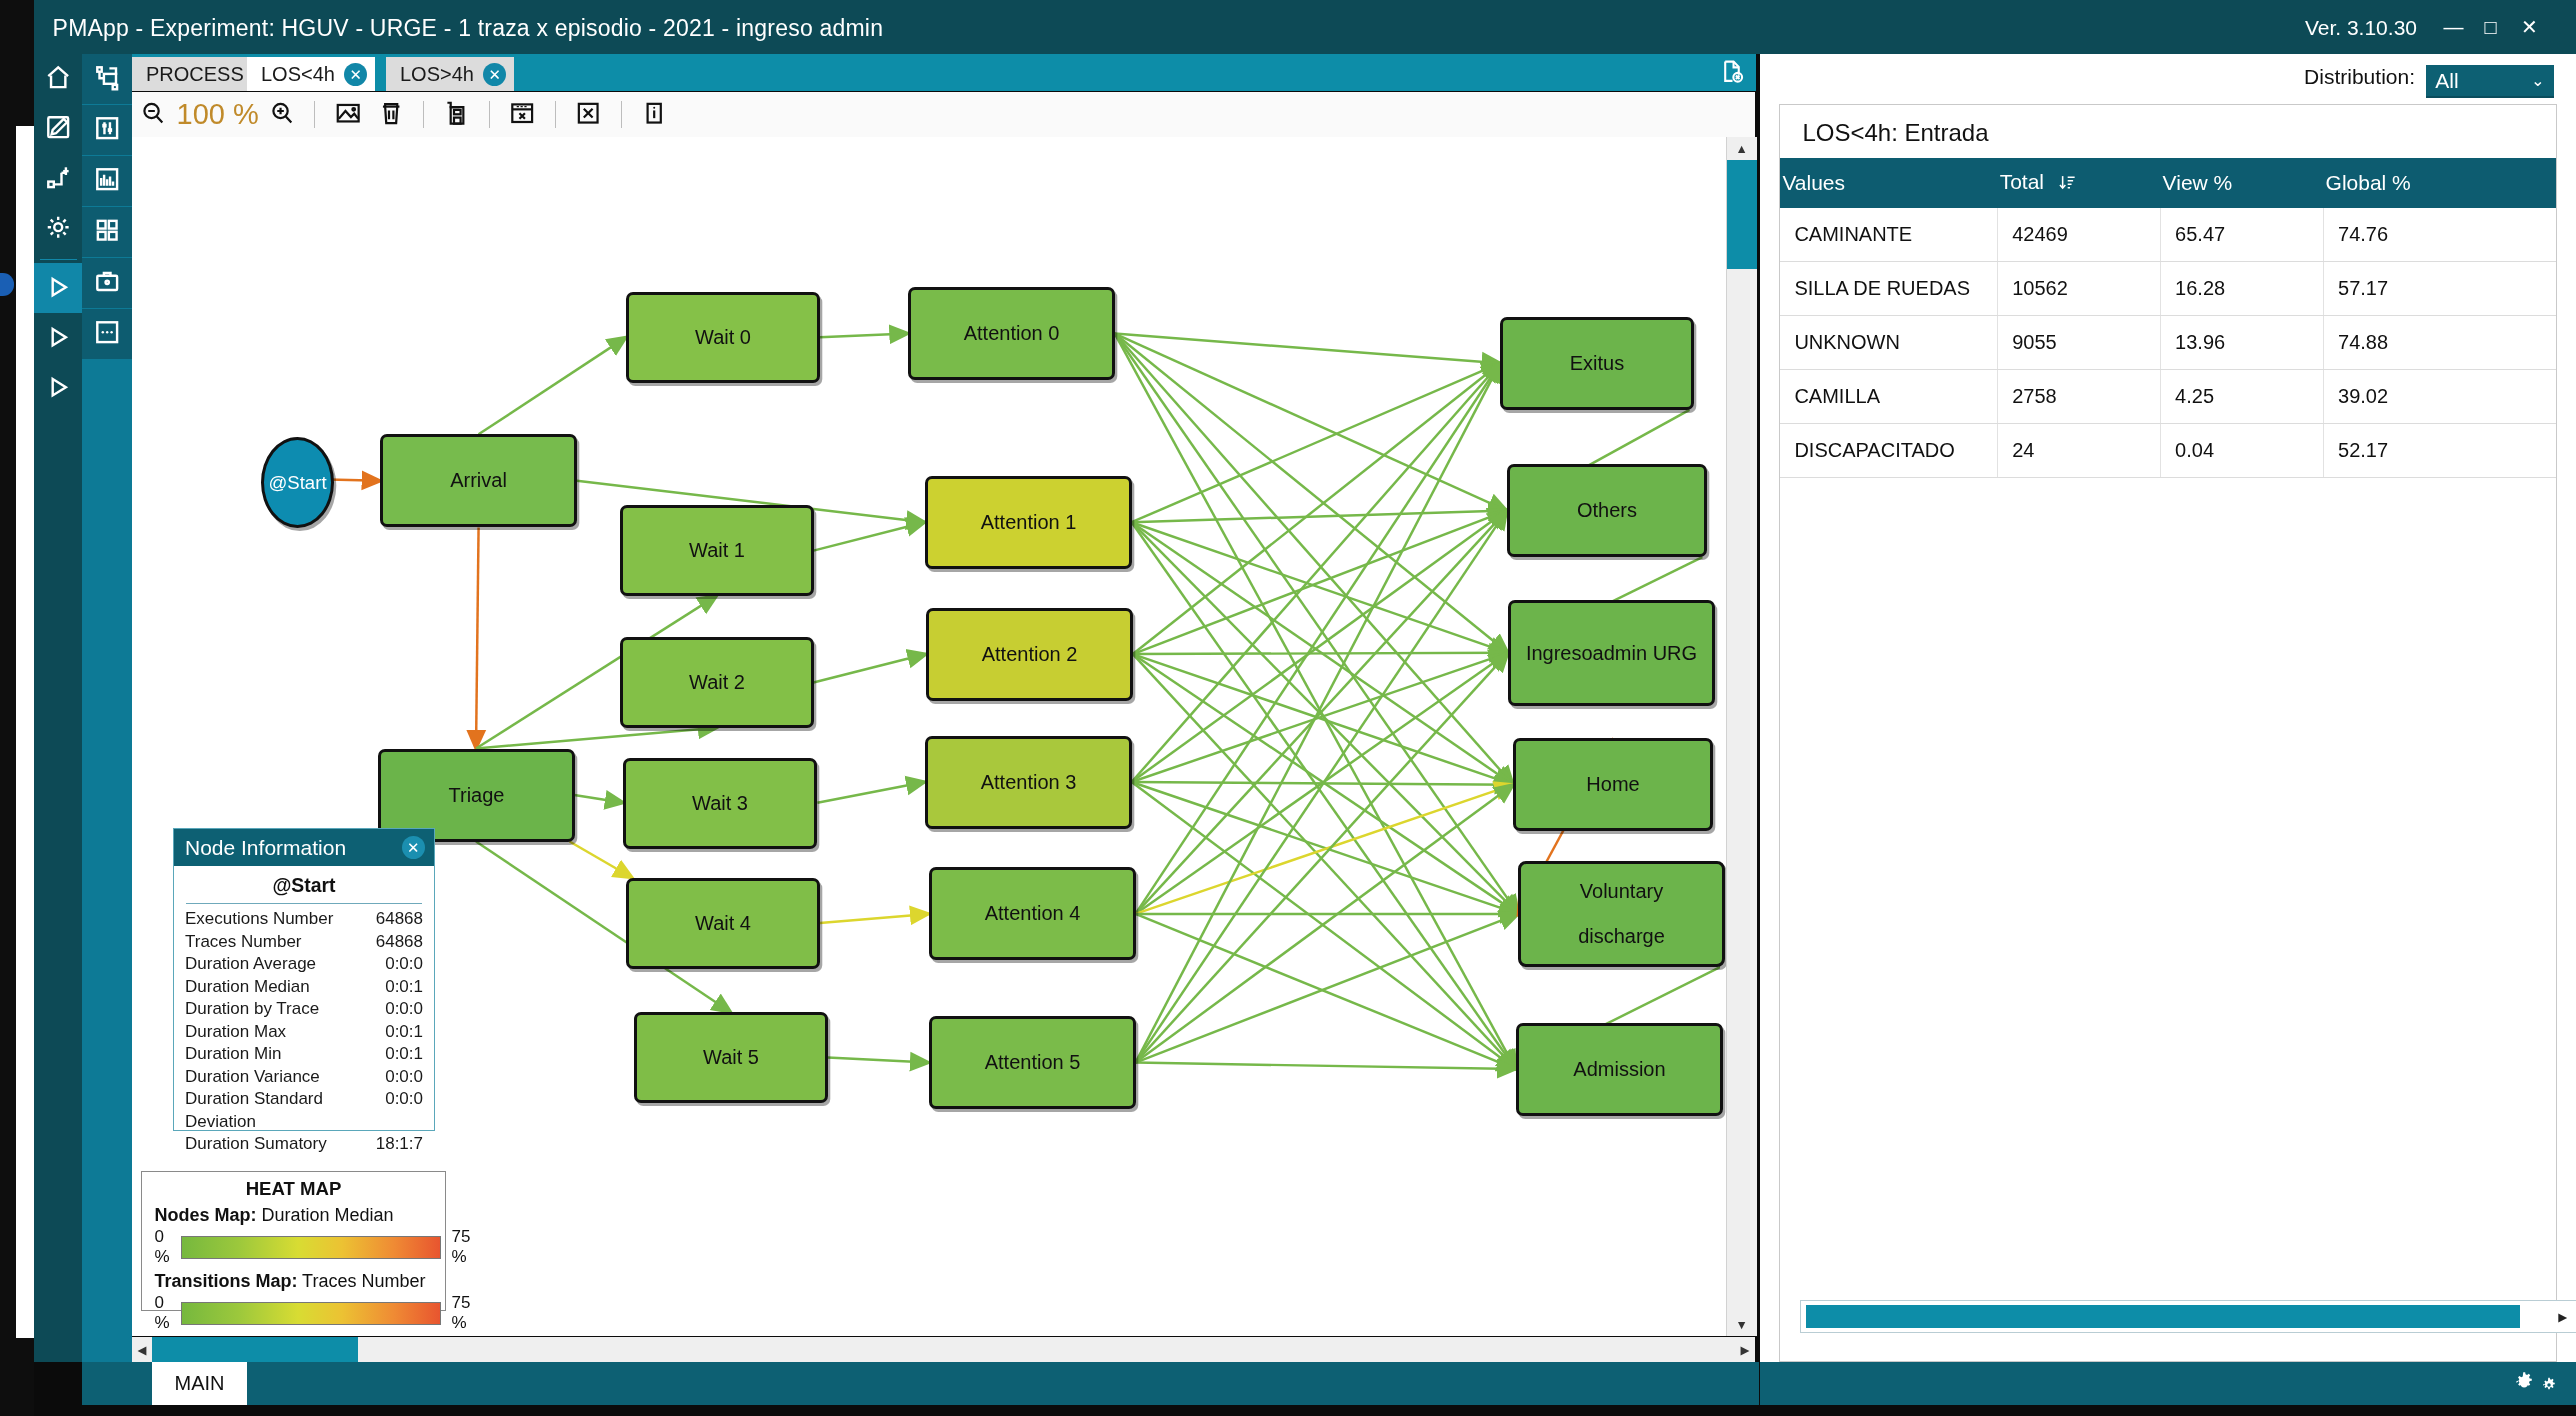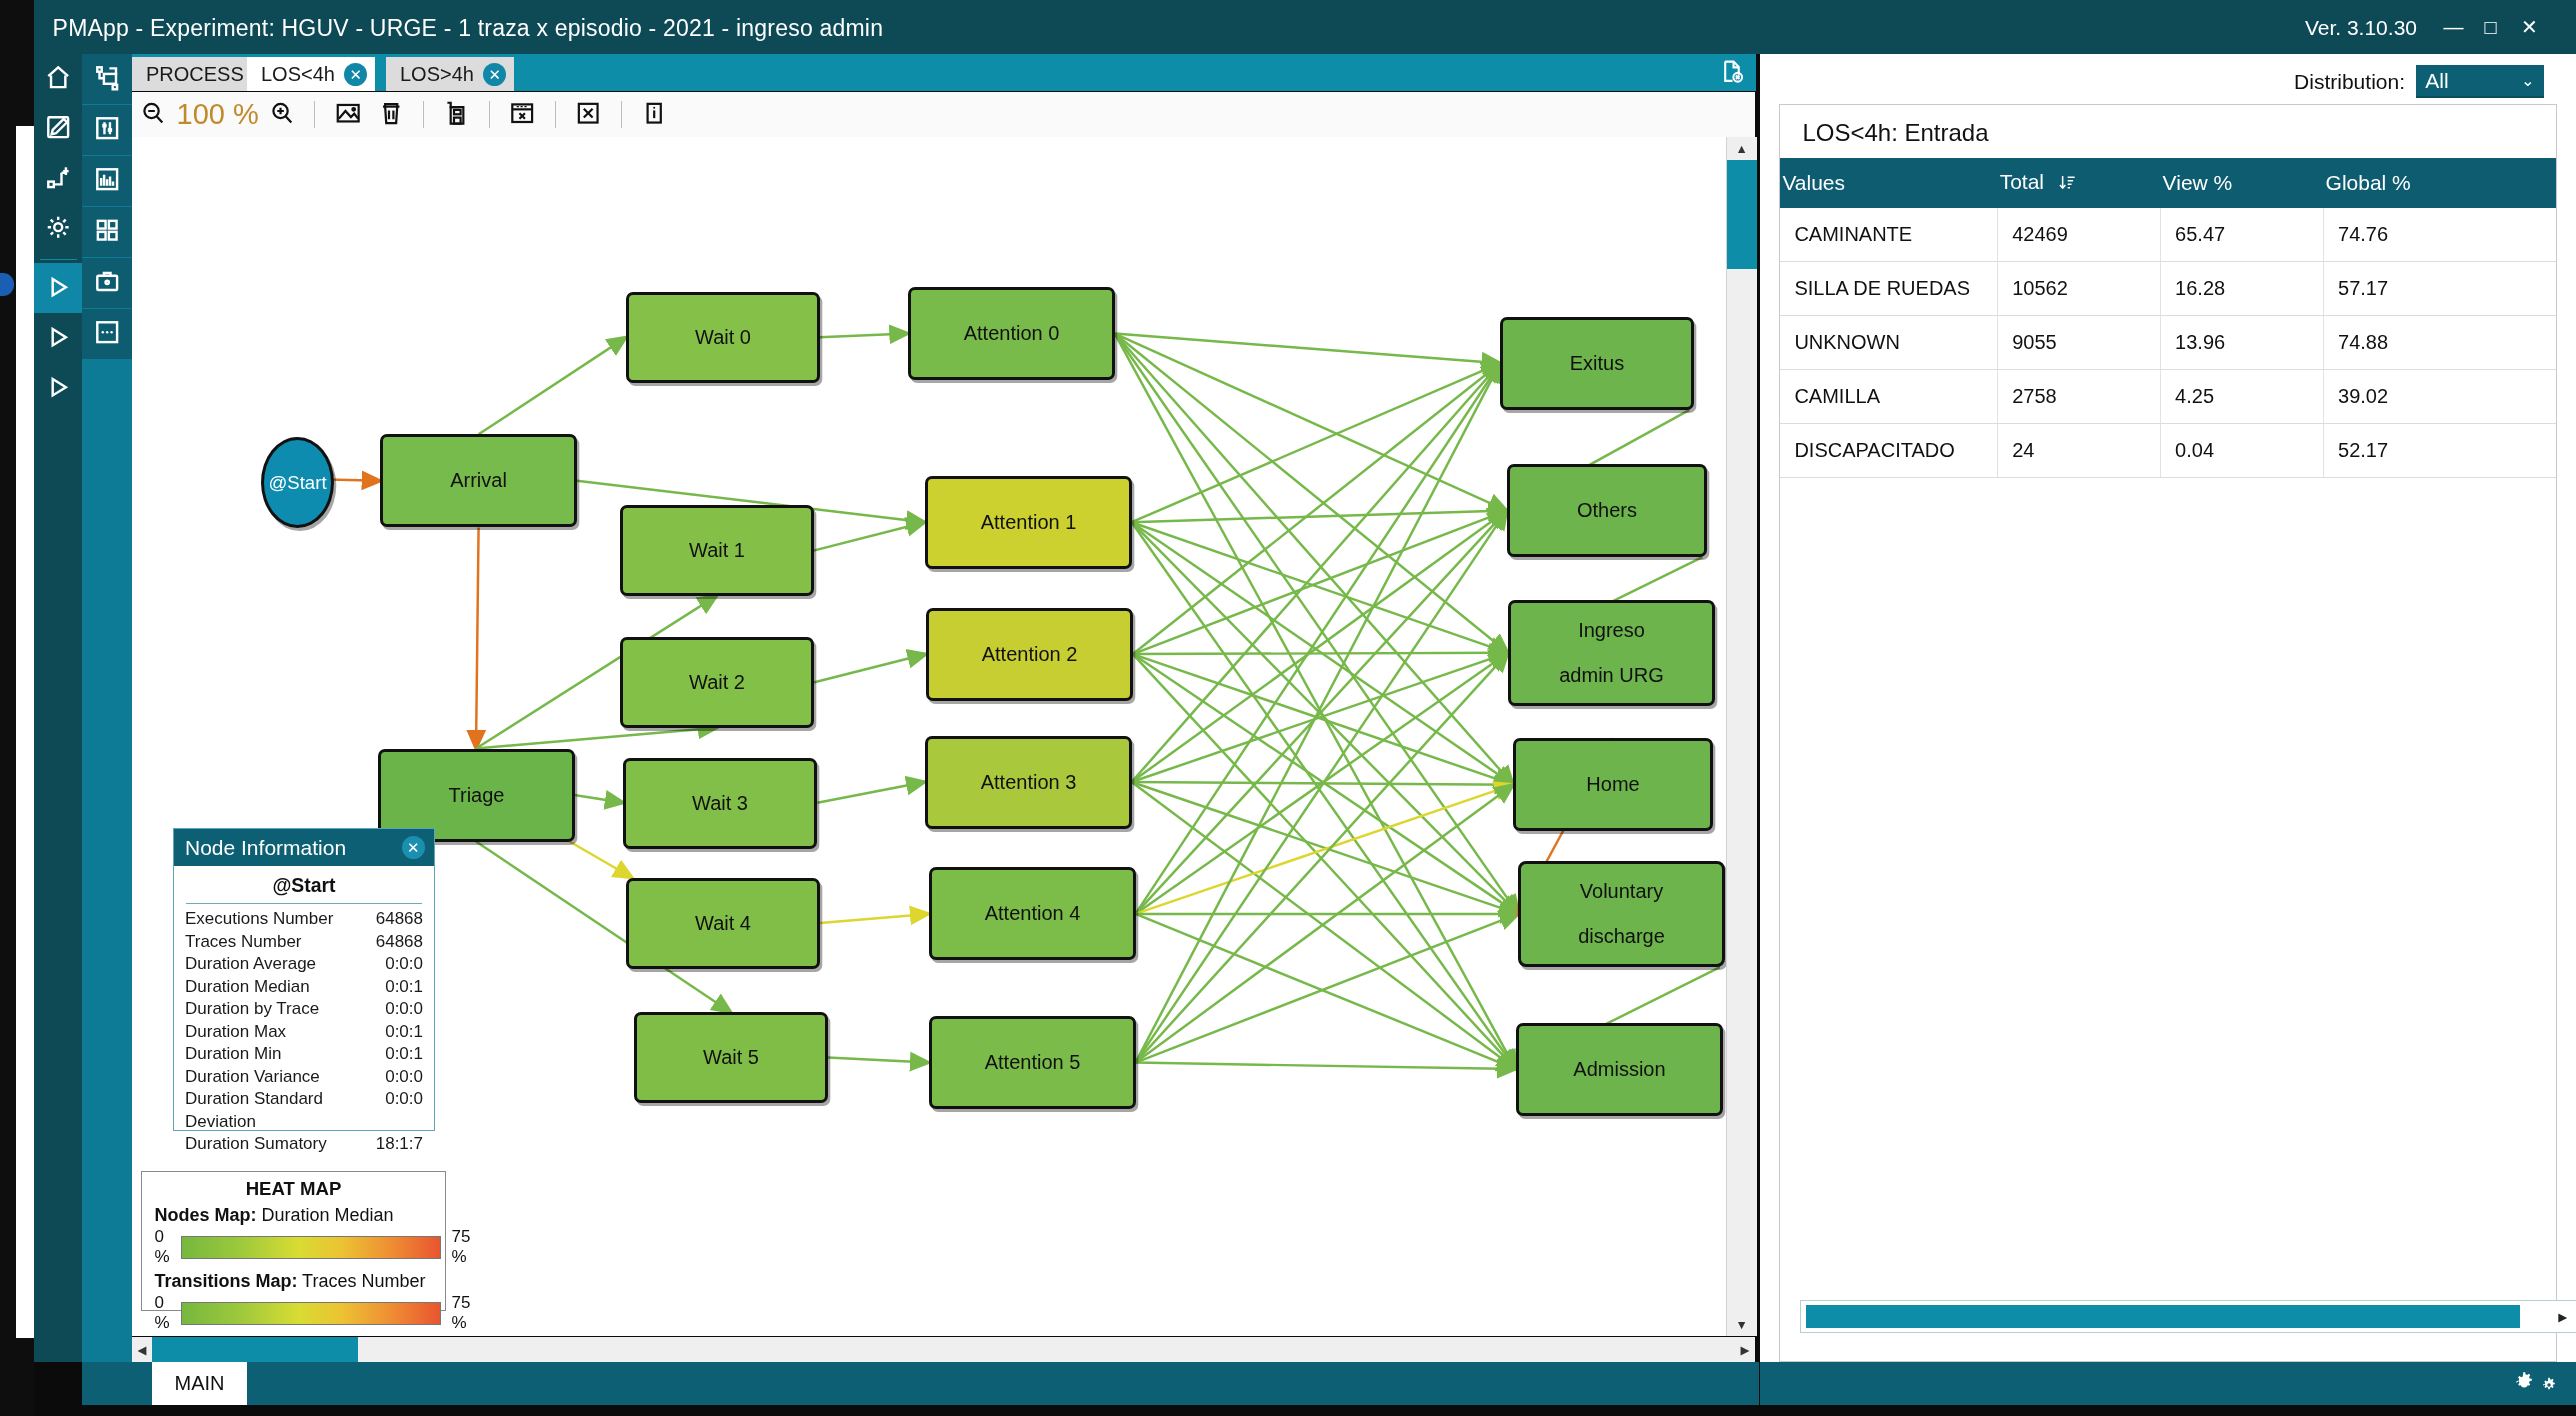--- a/index.html
+++ b/index.html
@@ -78,21 +78,21 @@
   .hscroll .arrow{position:absolute;top:0;width:20px;height:25px;display:flex;align-items:center;justify-content:center;color:#333;font-size:11.6px;}
   .hscroll .arrow.l{left:0;}.hscroll .arrow.r{right:0;}
   .hscroll .thumb{position:absolute;left:20px;top:0;width:206px;height:25px;background:#0d8da8;}
 
   
   .bottombar{position:absolute;left:82px;top:1362px;width:1677px;height:43px;background:#0d6073;}
   .mainTab{position:absolute;left:70px;top:0;width:95px;height:43px;background:#ffffff;display:flex;align-items:center;justify-content:center;font-size:20px;color:#111;cursor:default;}
 
   
   .rightpanel{position:absolute;left:1760px;top:54px;width:816px;height:1308px;background:#ffffff;}
-  .dist-row{position:absolute;right:32px;top:11px;display:flex;align-items:center;gap:11px;}
+  .dist-row{position:absolute;right:22px;top:11px;display:flex;gap:11px;}
   .dist-label{font-size:21px;color:#111;}
   .dist-select{width:128px;height:33px;background:#0d6073;color:#fff;font-size:21px;display:flex;align-items:center;justify-content:space-between;padding:0 9.3px;box-sizing:border-box;border-bottom:2.3px solid #0a4d5d;cursor:default;}
   .dist-select .chev{font-size:16.3px;}
 
   .tablecard{position:absolute;left:19.4px;top:50px;width:778px;height:1258px;background:#fff;border:0.8px solid #c9c9c9;box-sizing:border-box;}
   .tablecard-title{font-size:24px;color:#111;padding:14px 0 11px 22px;}
   table.dt{width:100%;border-collapse:collapse;table-layout:fixed;}
   table.dt th{background:#0d5c70;color:#fff;font-size:21px;font-weight:normal;text-align:left;height:48px;padding-left:2px;}
   table.dt td{font-size:20px;color:#111;height:51px;padding-left:14px;border-bottom:0.8px solid #dcdcdc;border-right:0.8px solid #e2e2e2;}
   table.dt td:last-child{border-right:none;}
@@ -460,21 +460,21 @@
         </div>
         <div class="node" style="left: 797px; top: 879px; width: 207px; height: 93px; background: rgb(122, 187, 74); flex-direction: column;">
           <span>Attention 5</span>
         </div>
         <div class="node" style="left: 1368px; top: 180px; width: 194px; height: 93px; background: rgb(108, 180, 75); flex-direction: column;">
           <span>Exitus</span>
         </div>
         <div class="node" style="left: 1375px; top: 327px; width: 200px; height: 93px; background: rgb(108, 180, 75); flex-direction: column;">
           <span>Others</span>
         </div>
-        <div class="node" style="left: 1376px; top: 463px; width: 207px; height: 106px; background: rgb(108, 180, 75); flex-direction: column; align-items: center;">
+        <div class="node" style="left: 1376px; top: 463px; width: 207px; height: 106px; background: rgb(108, 180, 75); flex-direction: row; align-items: center;">
           <span>Ingreso</span>
           <br>
           <span>admin URG</span>
         </div>
         <div class="node" style="left: 1381px; top: 601px; width: 200px; height: 93px; background: rgb(108, 180, 75); flex-direction: column;">
           <span>Home</span>
         </div>
         <div class="node" style="left: 1386px; top: 724px; width: 207px; height: 106px; background: rgb(108, 180, 75); flex-direction: column; border-radius: 8px;">
           <span>Voluntary</span>
           <br>

